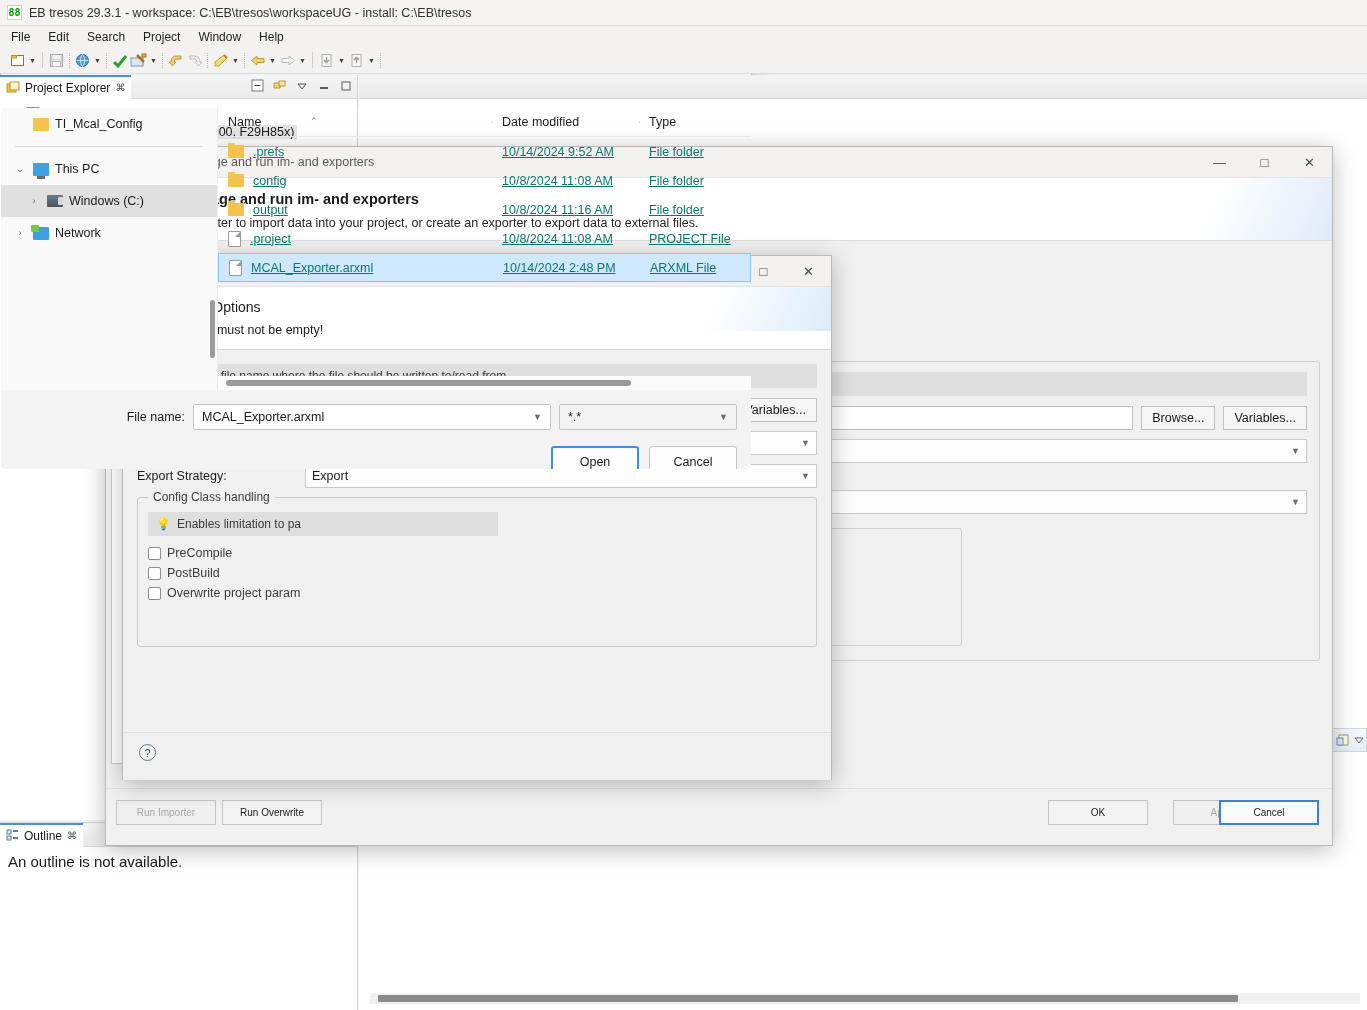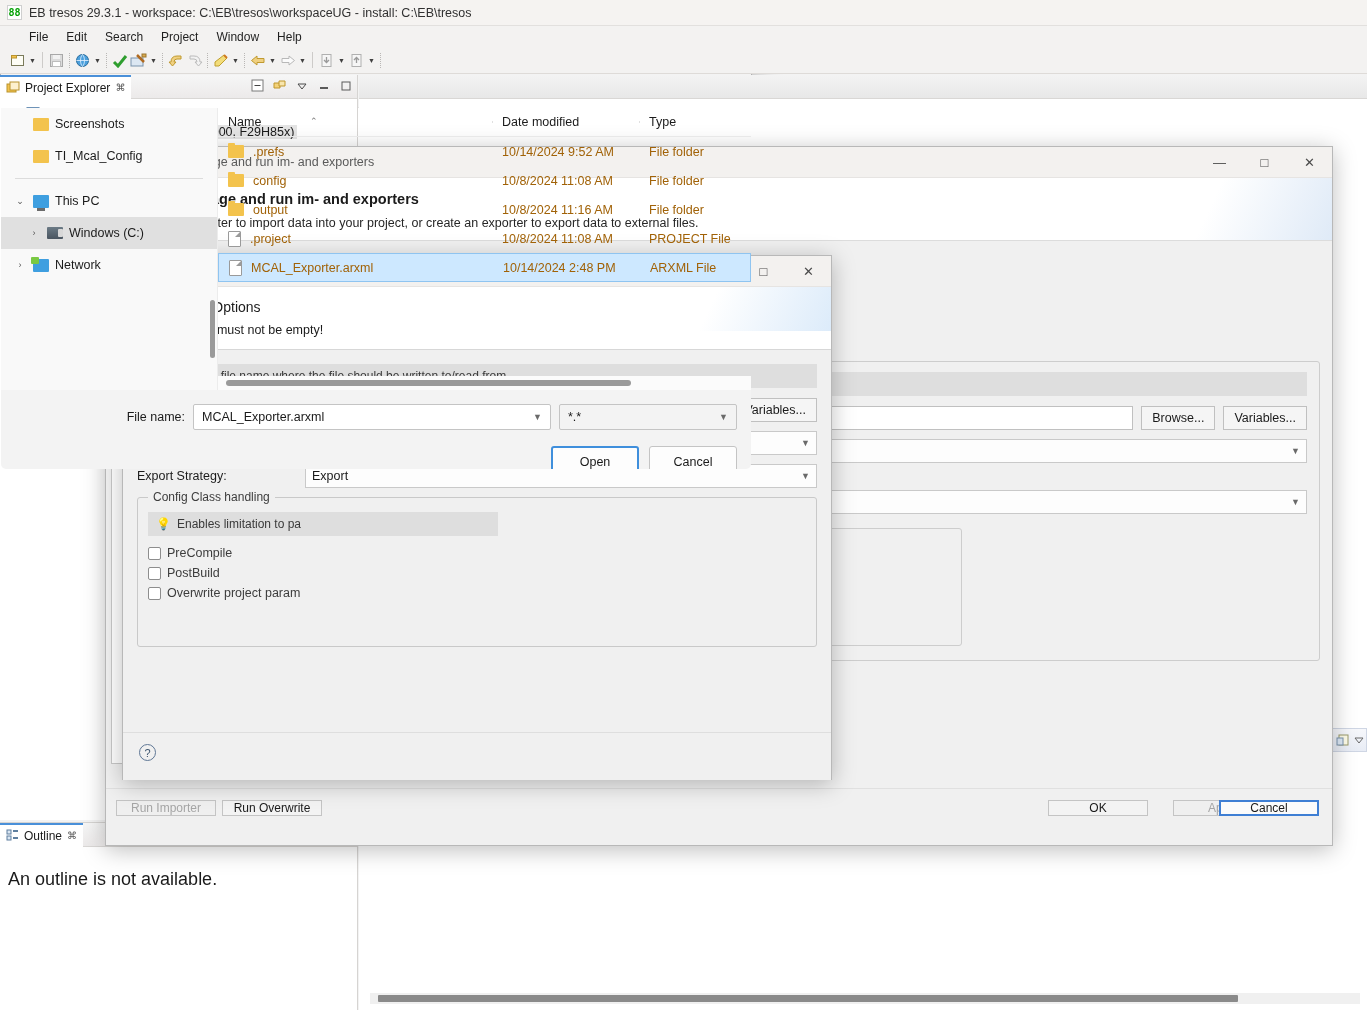--- a/index.html
+++ b/index.html
@@ -23,21 +23,21 @@
   .eb-logo {
     width: 15px; height: 15px; background: #ffffff; border: 1px solid #cfcfcf;
     display: inline-flex; align-items: center; justify-content: center;
     font-size: 10px; line-height: 1; color: #00a000; font-weight: bold;
     font-family: "DejaVu Sans Mono", monospace;
   }
   .ide-title-text { font-size: 12.5px; color: #303030; }
 
   .ide-menubar {
     position: absolute; left: 0; top: 26px; width: 1367px; height: 21px;
-    background: #f3f2f1; display: flex; align-items: center; padding-left: 20px;
+    background: #f3f2f1; display: flex; align-items: center; padding-left: 2px;
   }
   .menu-item { padding: 2px 9px; font-size: 12px; color: #1f1f1f; cursor: default; }
 
   .ide-toolbar {
     position: absolute; left: 0; top: 47px; width: 1367px; height: 27px;
     background: #f3f2f1; display: flex; align-items: center; padding-left: 8px;
     border-bottom: 1px solid #dedbd8;
   }
   .tb-btn { width: 19px; height: 19px; display: inline-flex; align-items: center;
     justify-content: center; position: relative; }
@@ -104,21 +104,21 @@
 
   
   .outline-panel {
     position: absolute; left: 0; top: 822px; width: 358px; height: 188px;
     background: #ffffff; border-top: 1px solid #d6d4d2; border-right: 1px solid #d6d4d2;
   }
   .outline-tabbar { height: 24px; background: linear-gradient(#f6f6f6,#eceaea);
     display: flex; align-items: center; border-bottom: 1px solid #d9d7d5; }
   .outline-tab { height: 24px; display: flex; align-items: center; gap: 5px;
     padding: 4px 6px; background: #ffffff; border-top: 2px solid #4a90d9; font-size: 12px; }
-  .outline-body { padding: 22px 8px; font-size: 18px; }
+  .outline-body { padding: 6px 8px; font-size: 15px; }
 
   
   .win {
     position: absolute; background: #f0f0f0;
     box-shadow: 0 4px 22px rgba(0,0,0,.26); border: 1px solid #b8b8b8;
   }
   .win-title {
     height: 31px; background: #f3f1ef; display: flex; align-items: center;
     padding-left: 9px; gap: 8px; border-bottom: 1px solid #e6e4e2;
   }
@@ -160,22 +160,22 @@
   .sel-box { flex: 1; height: 24px; background: #fdfdfd; border: 1px solid #c9c9c9;
     font-size: 12.5px; padding: 0 6px; display: flex; align-items: center;
     justify-content: space-between; }
   .chev { font-size: 9px; color: #6a6a6a; }
   .cb { width: 13px; height: 13px; border: 1px solid #8d8d8d; background: #fff;
     display: inline-block; border-radius: 2px; }
   .cbrow { display: flex; align-items: center; gap: 6px; font-size: 12.5px;
     margin-bottom: 6px; color: #3d3d3d; }
   .exp-footer { height: 52px; background: #f0f0f0; position: relative;
     border-top: 1px solid #e0e0e0; }
-  .footer-btn { position: absolute; top: 11px; height: 16px; width: 100px;
-    background: #f3f3f3; border: 1px solid #c4c4c4; font-size: 12px;
+  .footer-btn { position: absolute; top: 11px; height: 25px; width: 100px;
+    background: #f3f3f3; border: 1px solid #c4c4c4; font-size: 10px;
     display: inline-flex; align-items: center; justify-content: center; }
   .footer-btn.disabled { color: #a6a6a6; background: #efefef; }
   .footer-btn.primary { border: 2px solid #3f7fd4; background: #fbfbfb; }
 
   
   #new-ie-dialog { left: 122px; top: 255px; width: 710px; height: 525px; }
   .nie-head { background: #ffffff; padding: 12px 18px 12px 18px; position: relative;
     border-bottom: 1px solid #d7d7d7; }
   .nie-head:after { content:''; position: absolute; right: 0; top: 0; width: 200px;
     height: 44px; background: linear-gradient(115deg, rgba(255,255,255,0) 40%, #dcebfa 100%); }
@@ -253,21 +253,21 @@
   .side-scroll { position: absolute; right: 2px; top: 192px; width: 5px; height: 58px;
     background: #9a9a9a; border-radius: 3px; }
 
   .fd-files { flex: 1; position: relative; }
   .fh { display: flex; height: 29px; align-items: center; border-bottom: 1px solid #e8e8e8;
     font-size: 12.5px; color: #1b1b1b; }
   .fh > div { padding-left: 10px; position: relative; }
   .fh .col-sep:before { content:''; position:absolute; left:0; top:6px; bottom:6px;
     width:1px; background:#e0e0e0; }
   .sort-caret { position: absolute; left: 92px; top: 1px; font-size: 9px; color: #777; }
-  .frow { display: flex; height: 29px; align-items: center; font-size: 12.5px; color: #a16207; }
+  .frow { display: flex; height: 29px; align-items: center; font-size: 12.5px; color: #0f766e; text-decoration: underline; }
   .frow.sel { background: #cde8ff; border: 1px solid #8fc4f0; }
   .frow > div { padding-left: 10px; }
   .fc-name { width: 274px; display: flex; align-items: center; gap: 9px; }
   .fc-date { width: 147px; }
   .fc-type { width: 100px; }
   .file-folder { width: 16px; height: 13px; background: #f3c34d; border-radius: 1px; position: relative; }
   .file-folder:before { content:''; position:absolute; left:0; top:-2px; width:7px; height:3px;
     background:#f3c34d; border-radius:1px 1px 0 0; }
   .file-doc { width: 13px; height: 16px; background: #fff; border: 1px solid #9a9a9a;
     border-radius: 1px; position: relative; }
@@ -706,25 +706,20 @@
           </span>
         <span class="help-blue">?</span>
       </span>
     </div>
 
     <div class="fd-main">
       <div class="fd-side">
         <div class="side-row">
           <span class="side-twisty"></span>
           <span class="side-folder"></span>
-          <span>Screenshots</span>
-        </div>
-        <div class="side-row">
-          <span class="side-twisty"></span>
-          <span class="side-folder"></span>
           <span>TI_Mcal_Config</span>
         </div>
         <div class="side-sep"></div>
         <div class="side-row">
           <span class="side-twisty">⌄</span>
           <span class="pc-ic"></span>
           <span>This PC</span>
         </div>
         <div class="side-row sel" style="padding-left:26px;">
           <span class="side-twisty">›</span>

